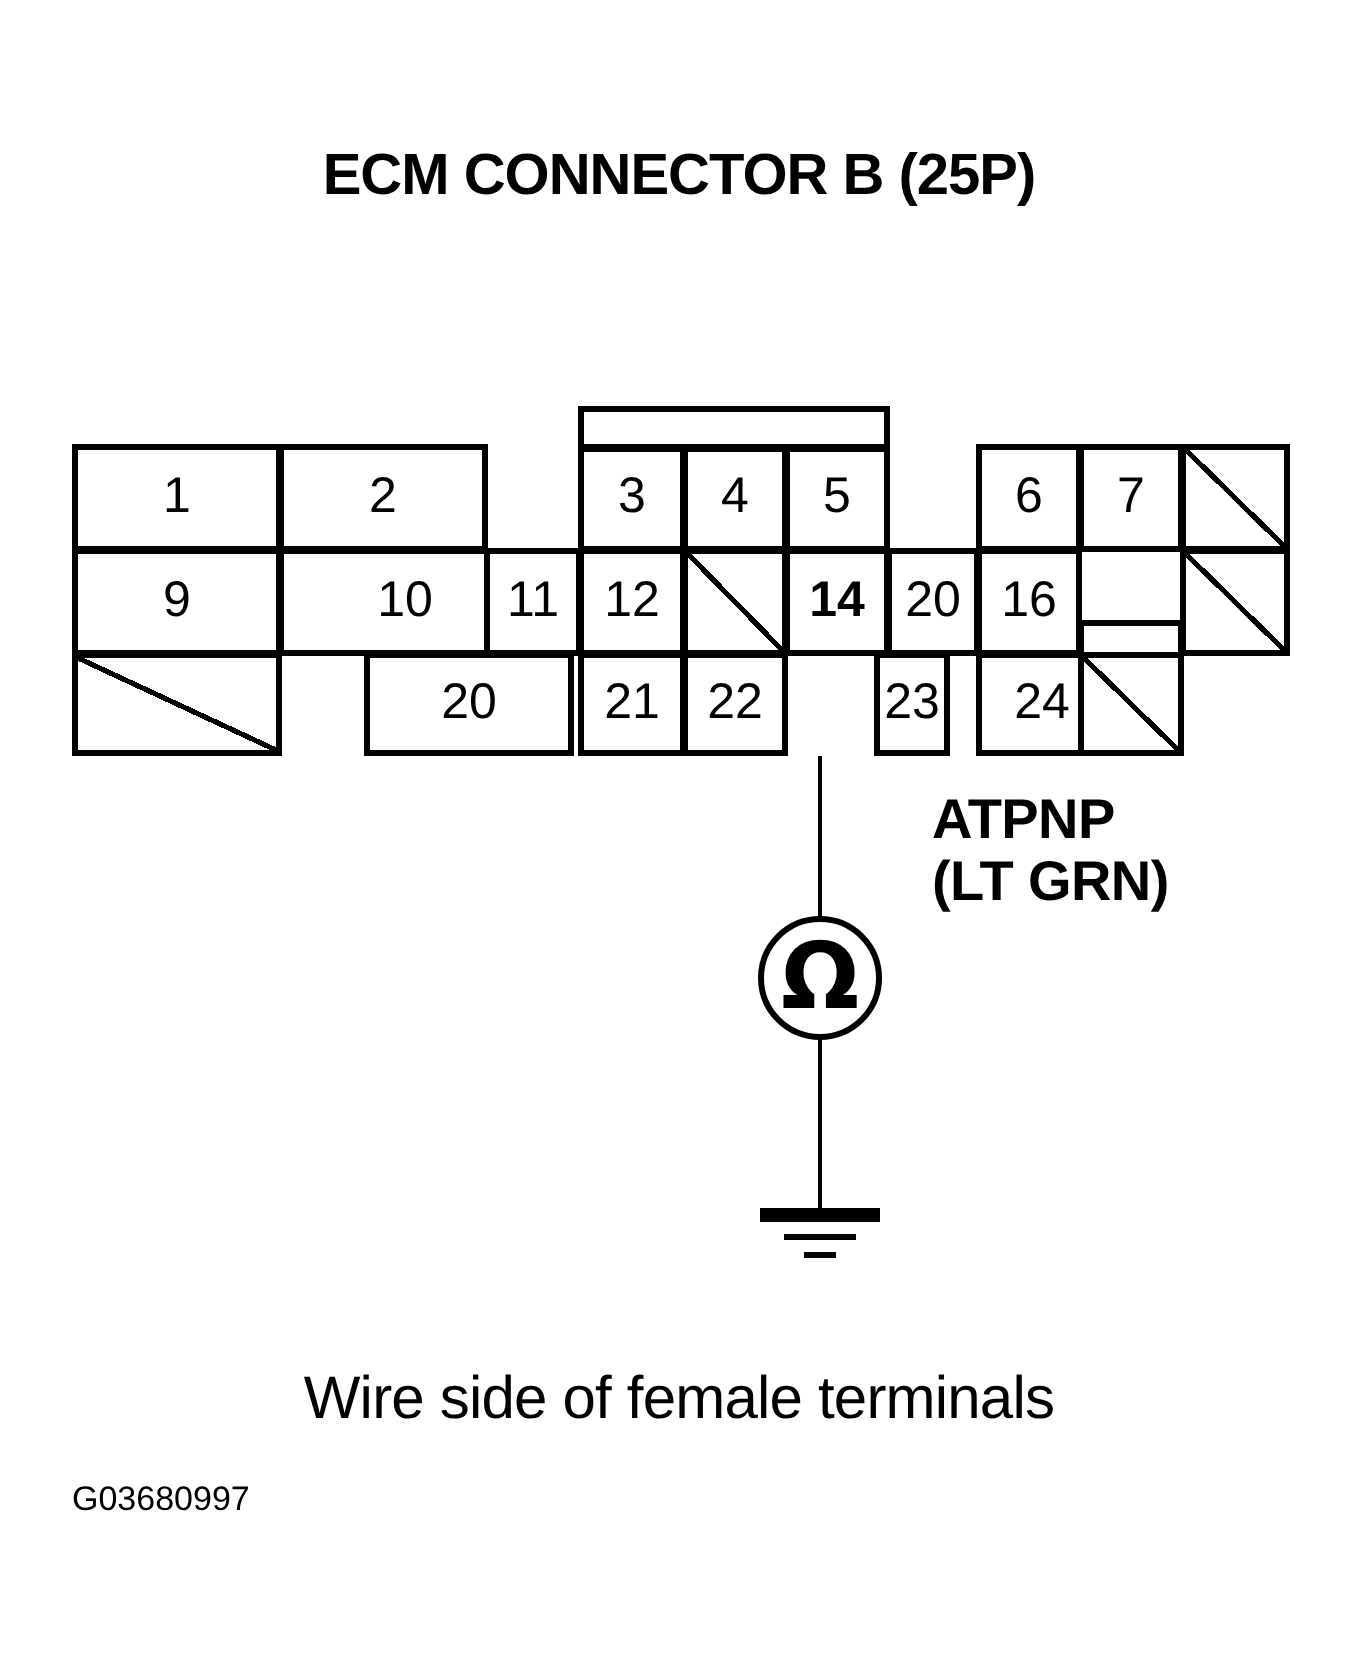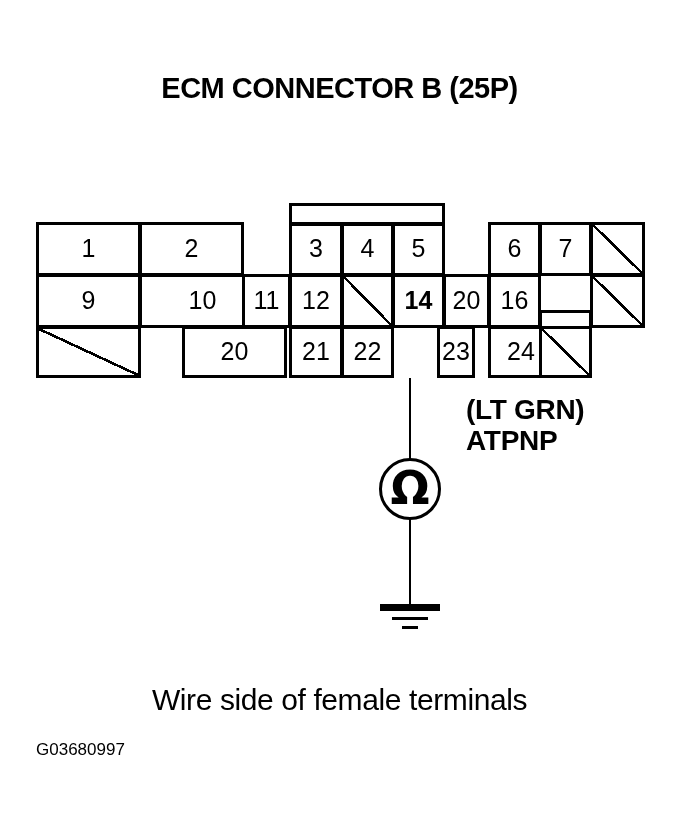--- a/index.html
+++ b/index.html
@@ -254,21 +254,21 @@
 
   <div class="wire" style="left:409px; top:518px; height:92px;"></div>
 
   <div style="position:absolute; left:380px; top:604px; width:60px; height:34px;">
     <div class="gnd-bar" style="top:0px;  width:60px; height:7px;"></div>
     <div class="gnd-bar" style="top:13px; width:36px; height:3px;"></div>
     <div class="gnd-bar" style="top:22px; width:16px; height:3px;"></div>
   </div>
 
   <div class="wire-label" style="left:466px; top:394px;">
+    <div>ATPNP</div>
     <div>(LT GRN)</div>
-    <div>ATPNP</div>
   </div>
 
   <div class="caption">Wire side of female terminals</div>
 
   <div class="fig-id">G03680997</div>
 
 </div>
 
 </body></html>

